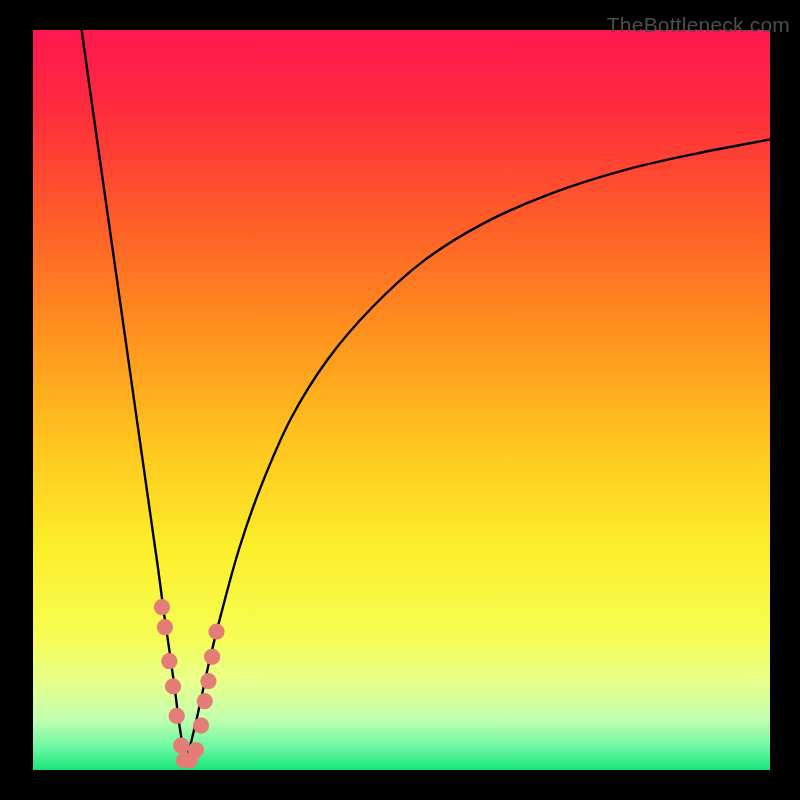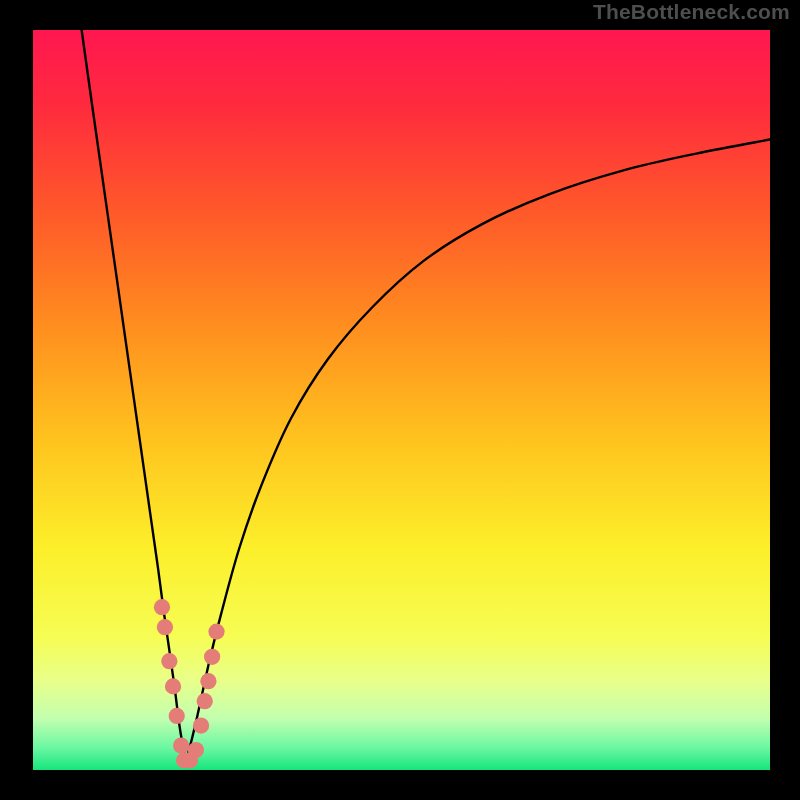--- a/index.html
+++ b/index.html
@@ -21,25 +21,25 @@
   .plot-area {
     position: absolute;
     background: #000;
   }
   .plot-area svg {
     position: absolute;
     top: 0; left: 0;
   }
   .watermark {
     position: absolute;
-    top: 0;
+    top: 13px;
     right: 10px;
     color: #4e4e4e;
     font-size: 21px;
-    font-weight: 700;
+    font-weight: 400;
     letter-spacing: 0.2px;
     user-select: none;
   }
 </style>
 </head>
 <body>
 
 <div class="frame">
   <div class="plot-area" id="plot" style="left: 33px; top: 30px; width: 737px; height: 740px;">
       <svg width="737" height="740" viewBox="0 0 737 740">

